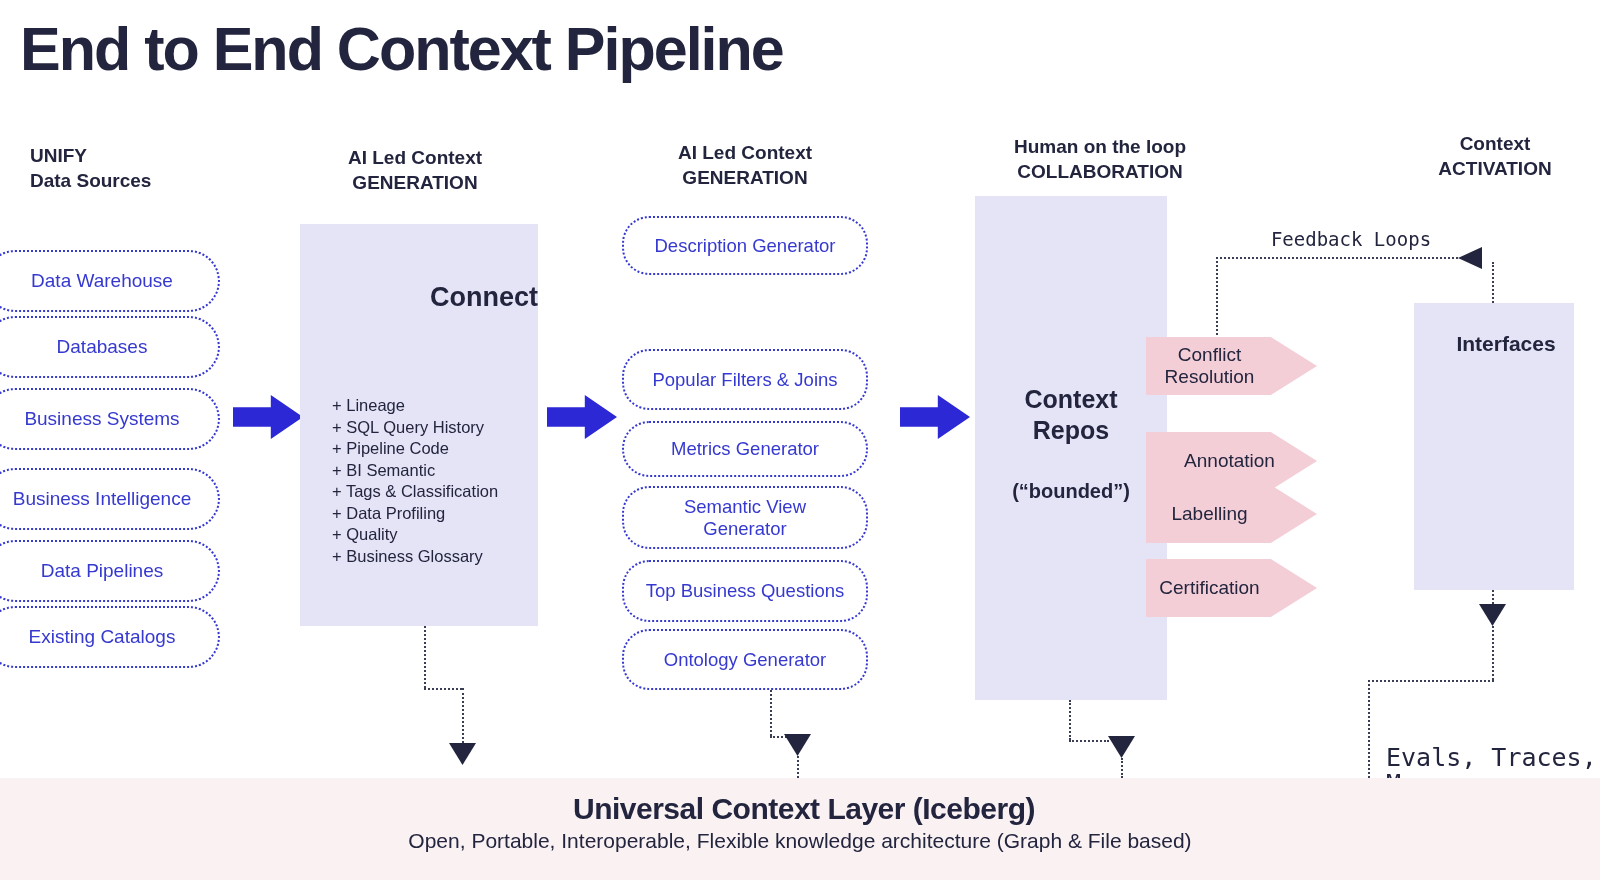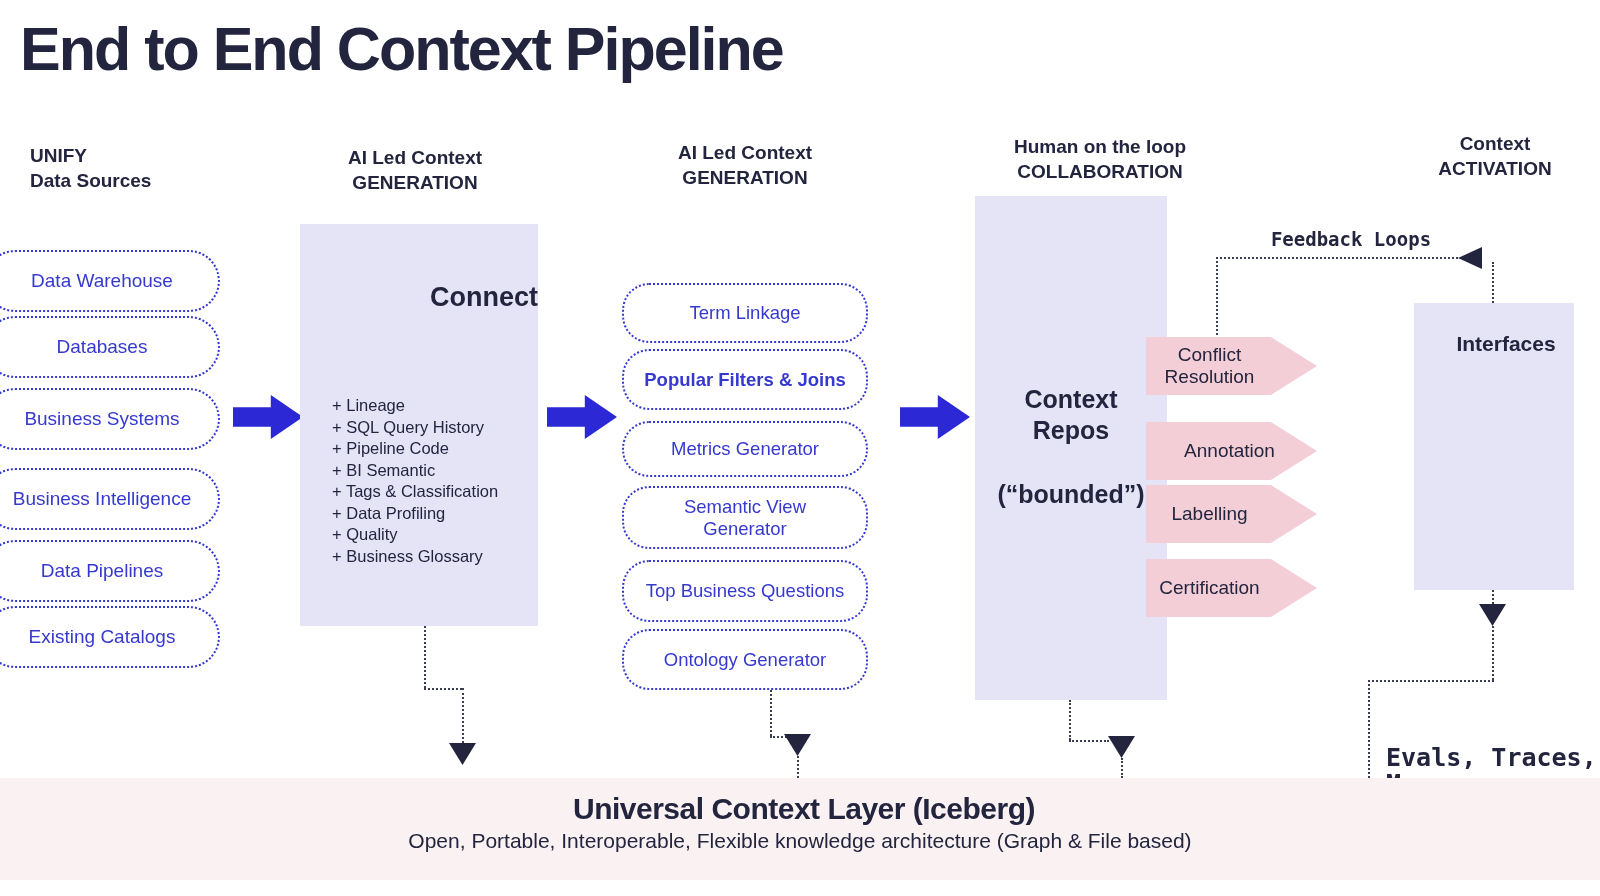--- a/index.html
+++ b/index.html
@@ -21,21 +21,21 @@
   .gen-box{font-size:18.5px;border-radius:27px;line-height:22px;}
   .panel{position:absolute;background:var(--lavender);}
   .blue-arrow{position:absolute;width:70px;height:44px;background:var(--arrow-blue);clip-path:polygon(0 28%,54% 28%,54% 0,100% 50%,54% 100%,54% 72%,0 72%);}
   .pink-arrow{position:absolute;width:171px;height:58px;background:var(--pink);clip-path:polygon(0 0,73% 0,100% 50%,73% 100%,0 100%);display:flex;align-items:center;justify-content:center;padding-right:44px;font-size:19px;line-height:22px;color:var(--ink);text-align:center;}
   .panel-title{position:absolute;text-align:center;font-weight:bold;color:var(--ink);}
   .connect-list{position:absolute;left:332px;top:395px;font-size:16.5px;line-height:21.5px;color:var(--ink);}
   .dot-v{position:absolute;width:0;border-left:2px dotted var(--line);}
   .dot-h{position:absolute;height:0;border-top:2px dotted var(--line);}
   .tri-down{position:absolute;width:27px;height:22px;background:var(--ink);clip-path:polygon(0 0,100% 0,50% 100%);}
   .tri-left{position:absolute;width:24px;height:22px;background:var(--ink);clip-path:polygon(100% 0,100% 100%,0 50%);}
-  .mono{font-family:"DejaVu Sans Mono",monospace;font-weight:bold;}
+  .mono{font-family:"DejaVu Sans Mono",monospace;font-weight:normal;}
   .feedback-label{position:absolute;left:1261px;top:228px;width:180px;text-align:center;font-size:19px;color:var(--ink);}
   .evals-label{position:absolute;left:1386px;top:697px;font-size:25px;line-height:26px;color:var(--ink);white-space:pre-line;margin-top:48px;}
   .iface-items{position:absolute;left:1414px;top:388px;width:160px;display:flex;flex-direction:column;gap:27px;align-items:center;font-size:17.5px;line-height:19px;color:var(--ink);}
   .footer-bar{position:absolute;left:0;top:778px;width:1600px;height:102px;background:var(--footer);text-align:center;}
   .footer-title{margin-top:14px;font-size:30px;font-weight:bold;letter-spacing:-0.5px;color:var(--ink);margin-left:8px;}
   .footer-sub{margin-top:3px;font-size:21px;color:var(--ink);}
 </style>
 </head>
 <body>
 
@@ -72,41 +72,41 @@
     <div>+ Quality</div>
     <div>+ Business Glossary</div>
   </div>
 
   <div class="blue-arrow" style="left:547px;top:395px;"></div>
 
   <div class="col-header center" style="left:645px;top:140px;width:200px;">
     <div>AI Led Context</div>
     <div>GENERATION</div>
   </div>
-  <div class="dotted-box gen-box" style="left:622px;top:283px;width:246px;height:60px;">Term Linkage</div>
-  <div class="dotted-box gen-box" style="left:622px;top:349px;width:246px;height:61px;font-weight:bold;">Popular Filters &amp; Joins</div>
+  <div class="dotted-box gen-box" style="left:622px;top:216px;width:246px;height:59px;">Description Generator</div>
+  <div class="dotted-box gen-box" style="left:622px;top:349px;width:246px;height:61px;">Popular Filters &amp; Joins</div>
   <div class="dotted-box gen-box" style="left:622px;top:421px;width:246px;height:56px;">Metrics Generator</div>
   <div class="dotted-box gen-box" style="left:622px;top:486px;width:246px;height:63px;">Semantic View
 Generator</div>
   <div class="dotted-box gen-box" style="left:622px;top:560px;width:246px;height:62px;">Top Business Questions</div>
   <div class="dotted-box gen-box" style="left:622px;top:629px;width:246px;height:61px;">Ontology Generator</div>
 
   <div class="blue-arrow" style="left:900px;top:395px;"></div>
 
   <div class="col-header center" style="left:960px;top:134px;width:280px;">
     <div>Human on the loop</div>
     <div>COLLABORATION</div>
   </div>
   <div class="panel" style="left:975px;top:196px;width:192px;height:504px;"></div>
   <div class="panel-title" style="left:975px;top:384px;width:192px;font-size:25px;line-height:31px;white-space:pre-line;">Context
 Repos</div>
-  <div class="panel-title" style="left:975px;top:480px;width:192px;font-size:25px;">(“bounded”)</div>
+  <div class="panel-title" style="left:975px;top:480px;width:192px;font-size:20px;">(“bounded”)</div>
 
   <div class="pink-arrow" style="left:1146px;top:337px;">Conflict Resolution</div>
-  <div class="pink-arrow" style="left:1146px;top:422px;padding-left:40px;">Annotation</div>
+  <div class="pink-arrow" style="left:1146px;top:432px;padding-left:40px;">Annotation</div>
   <div class="pink-arrow" style="left:1146px;top:485px;">Labelling</div>
   <div class="pink-arrow" style="left:1146px;top:559px;">Certification</div>
 
   <div class="col-header center" style="left:1405px;top:131px;width:180px;">
     <div>Context</div>
     <div>ACTIVATION</div>
   </div>
 
   <div class="feedback-label mono">Feedback Loops</div>
   <div class="dot-h" style="left:1216px;top:257px;width:242px;"></div>

